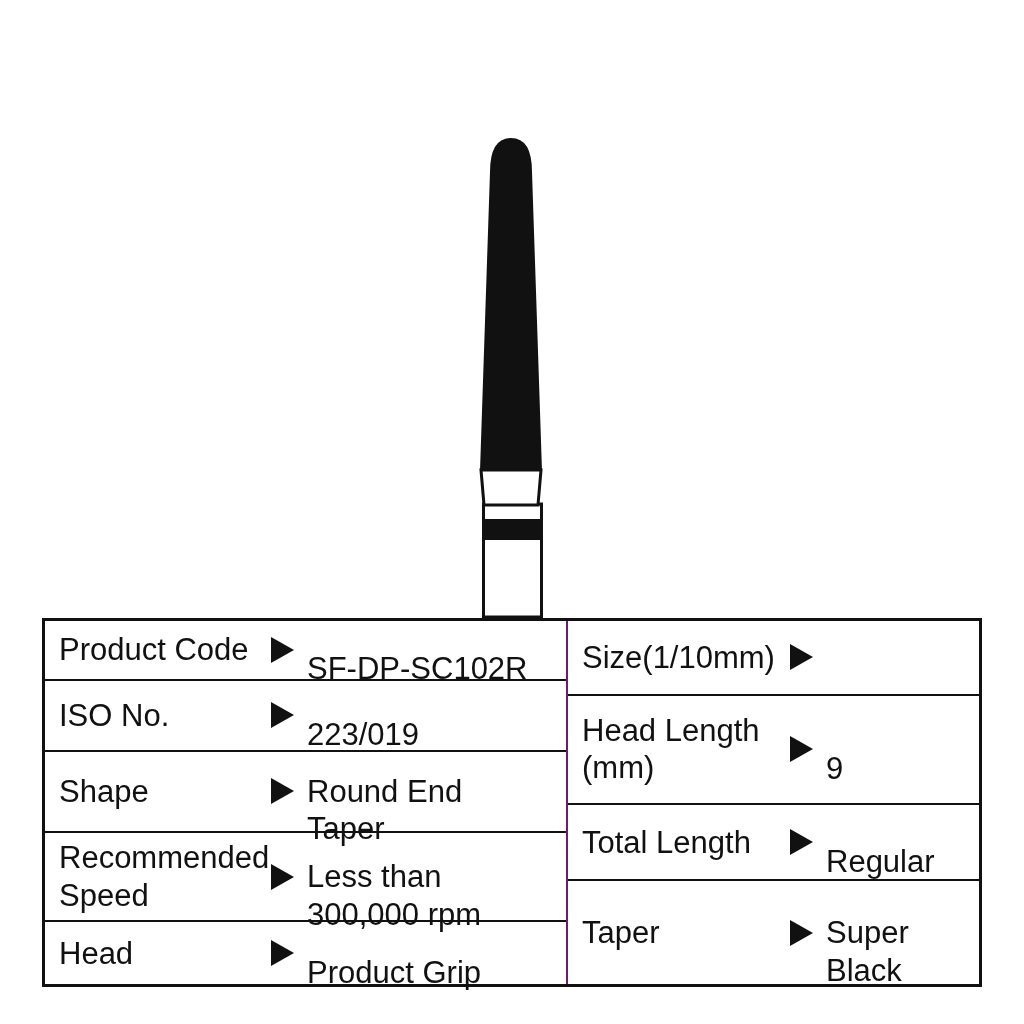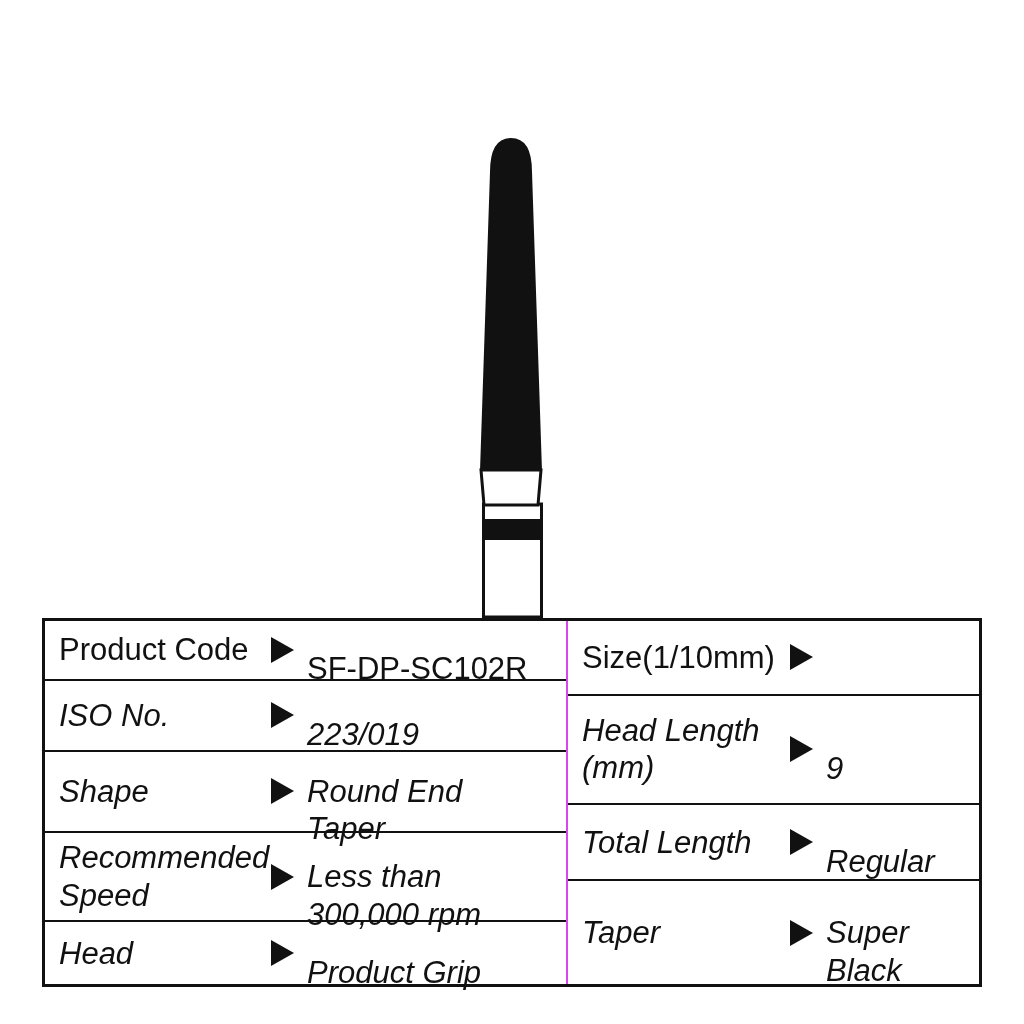--- a/index.html
+++ b/index.html
@@ -16,29 +16,29 @@
   .spec-table{
     position:absolute;left:42px;top:618px;
     width:940px;height:369px;
     border:3px solid #111;
     box-sizing:border-box;
     display:flex;
     font-size:31px;line-height:1.2;
   }
   .col{display:flex;flex-direction:column;box-sizing:border-box;}
   .col-left{width:521px;}
-  .col-right{flex:1;border-left:2px solid #d946ef;}
+  .col-right{flex:1;border-left:2px solid #701a75;}
   .row{
     display:flex;align-items:center;
     padding-left:14px;
     box-sizing:border-box;
     flex-basis:0;
     min-height:0;
   }
-  .row + .row{border-top:2px solid #111;font-style:italic;}
+  .row + .row{border-top:2px solid #111;}
   .lbl{flex-shrink:0;}
   .col-left .lbl{width:212px;}
   .col-right .lbl{width:208px;}
   .val{flex-shrink:0;margin-top:38px;}
   .col-left .val{width:240px;}
   .col-right .val{width:148px;}
   .arrow{
     width:0;height:0;flex-shrink:0;
     border-left:23px solid #111;
     border-top:13px solid transparent;

